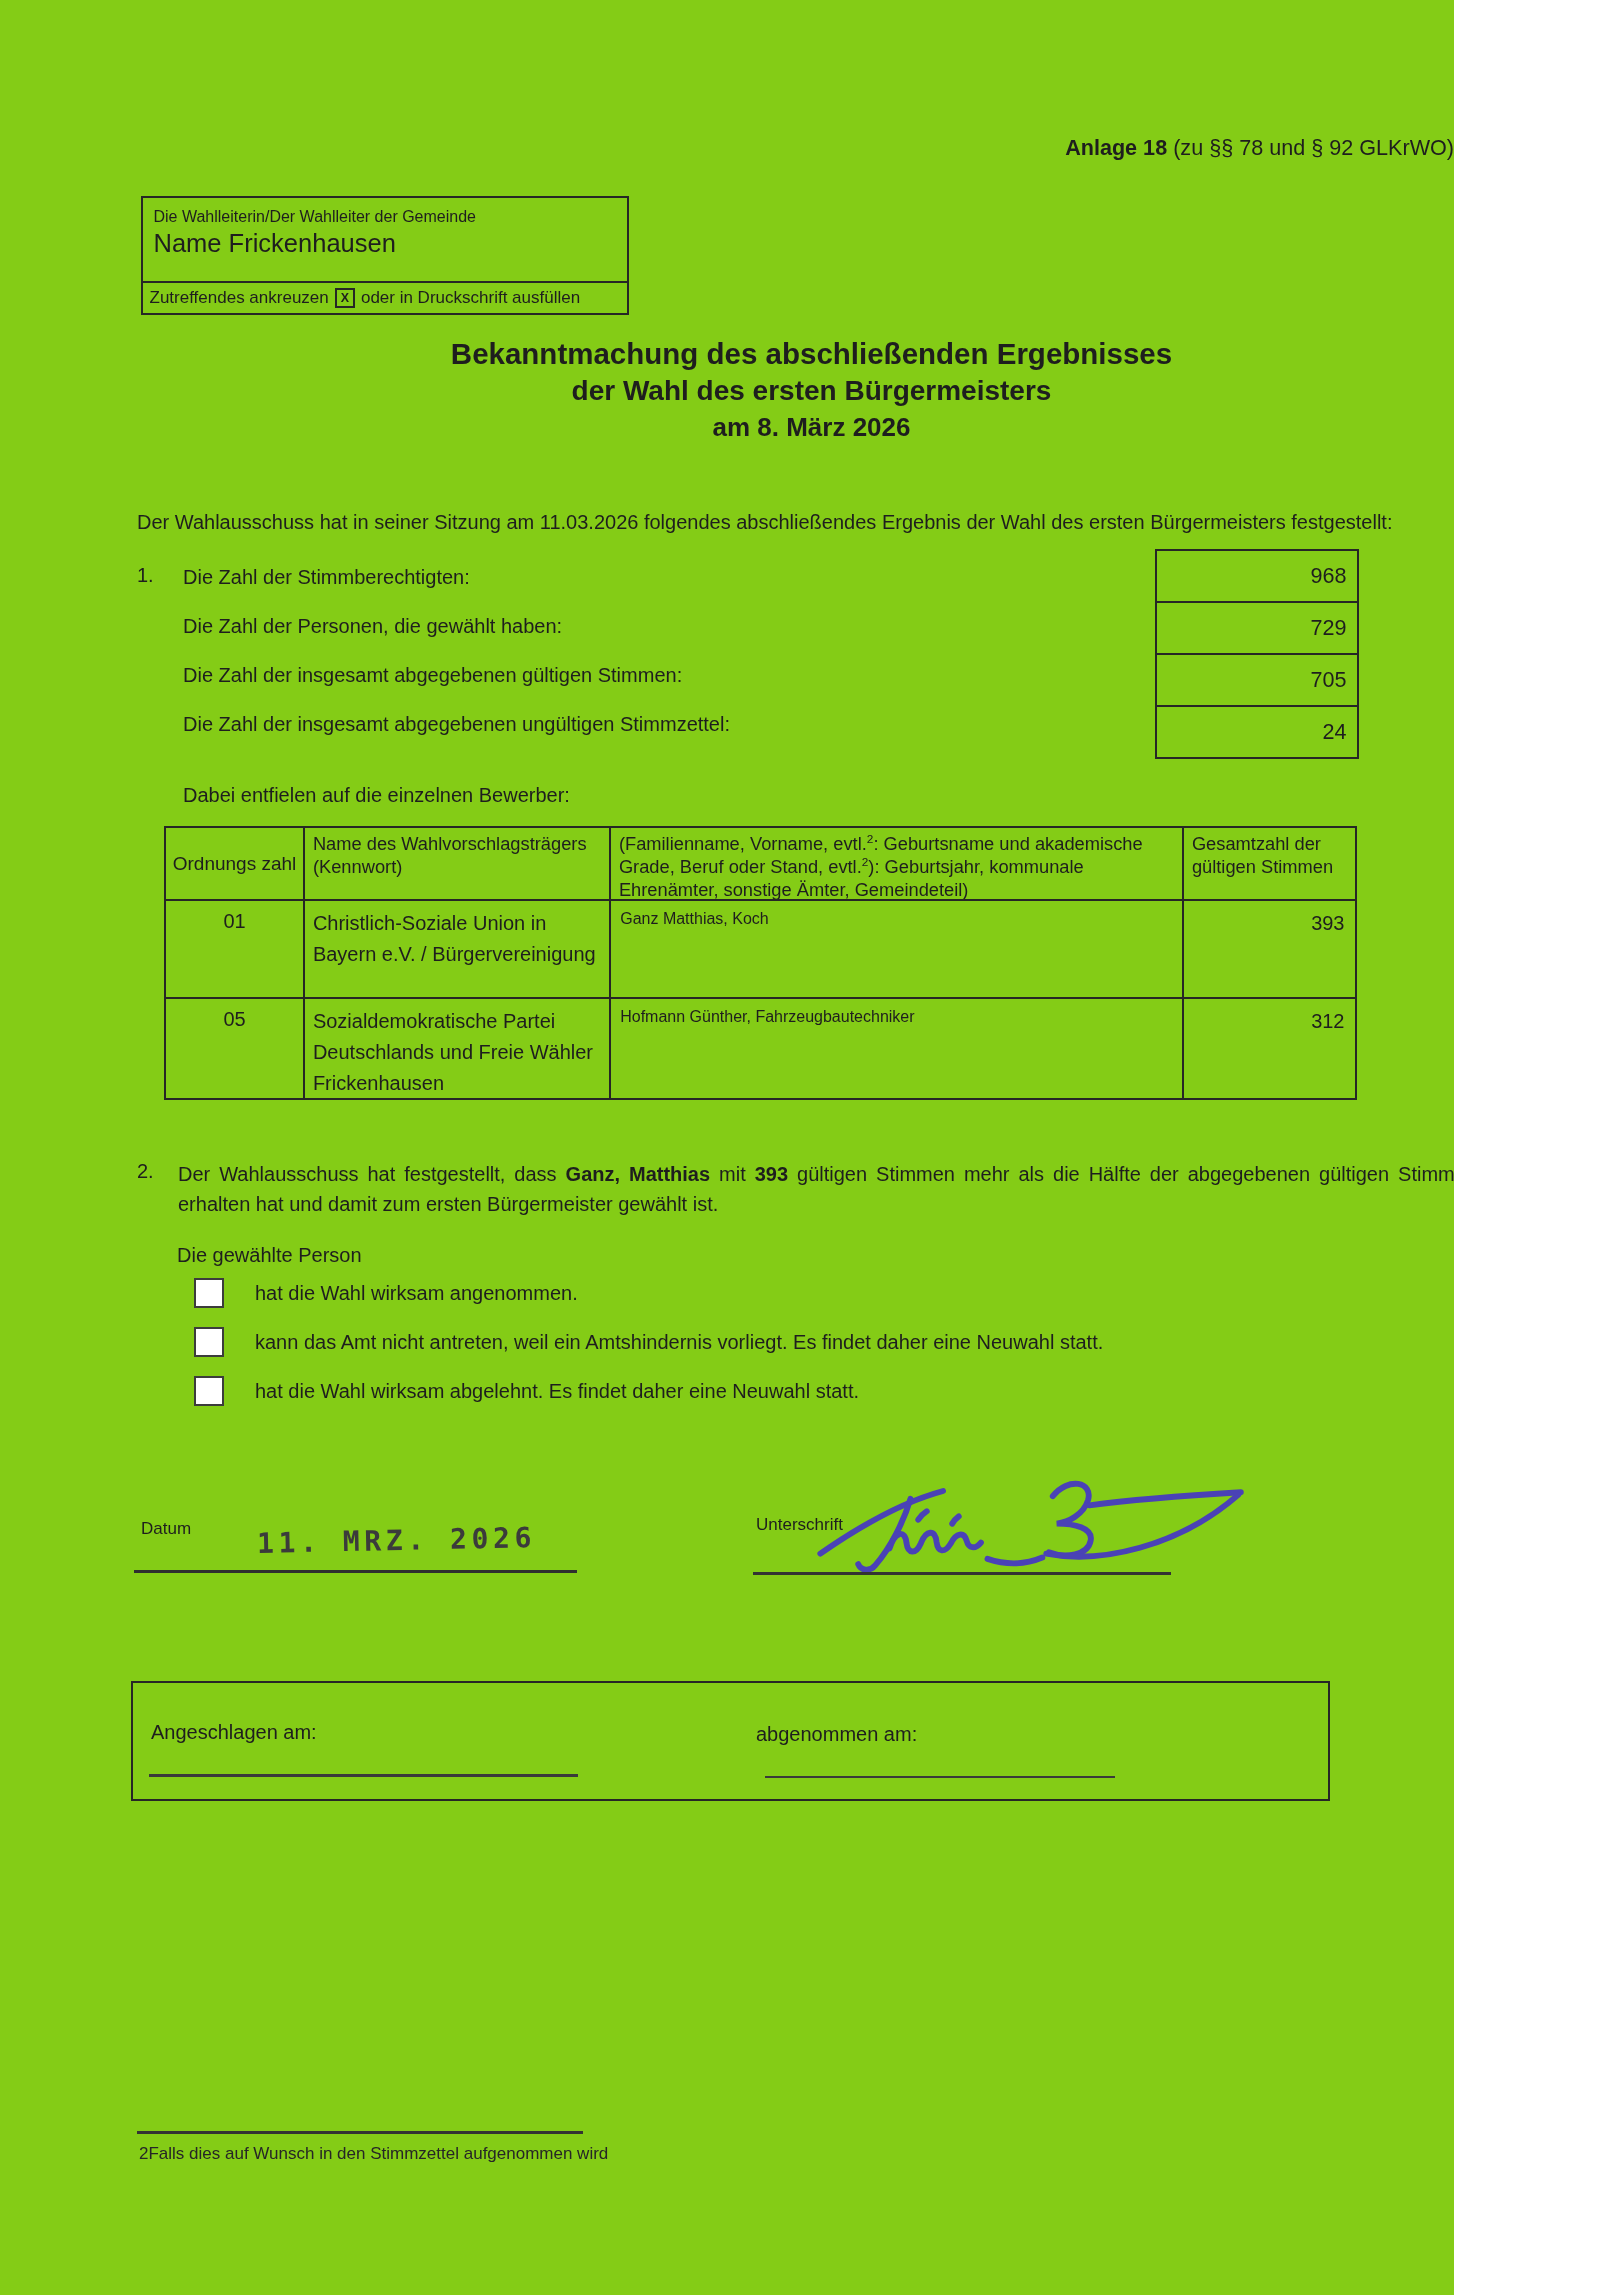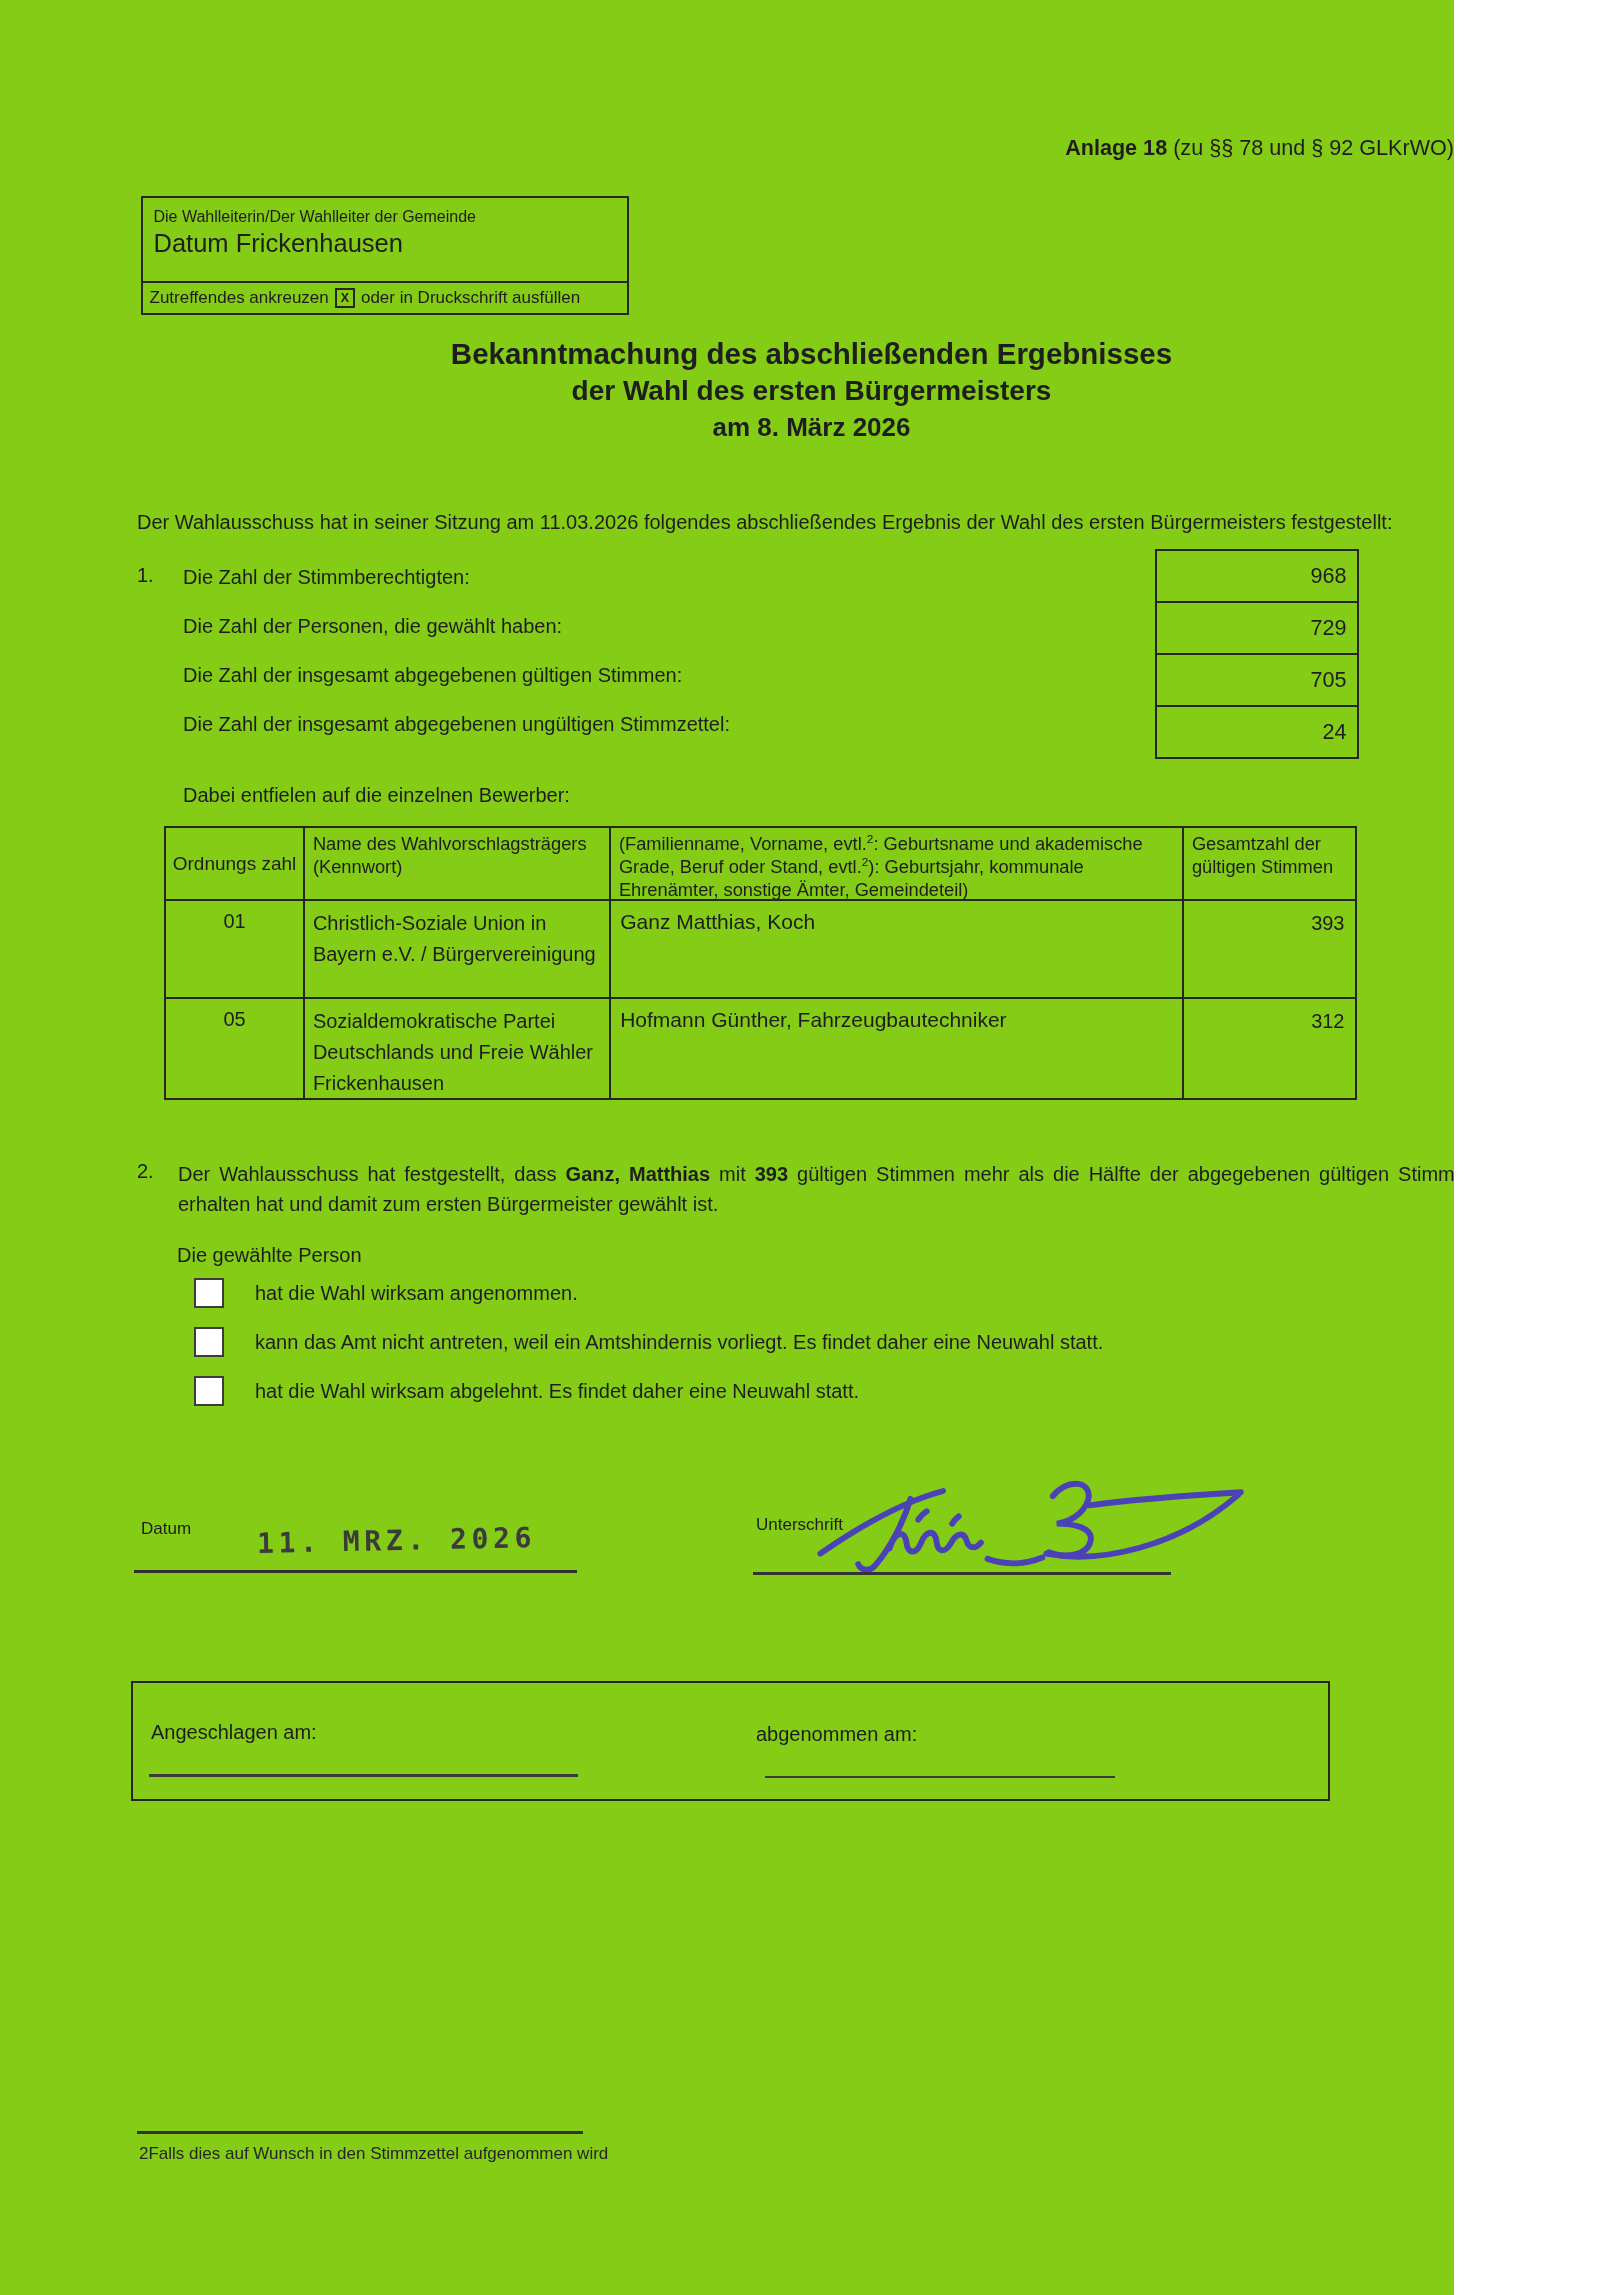--- a/index.html
+++ b/index.html
@@ -37,21 +37,21 @@
 
   .btable{position:absolute;left:164px;top:826px;border:2px solid #262626;display:grid;
           grid-template-columns:139px 306px 573px 171px;grid-template-rows:73px 98px 99px;box-sizing:content-box;}
   .bt-cell{border-right:2px solid #262626;border-bottom:2px solid #262626;box-sizing:border-box;overflow:hidden;}
   .bt-cell.last-col{border-right:none;}
   .bt-cell.last-row{border-bottom:none;}
   .bt-h{font-size:18.3px;line-height:23px;padding:3.9px 7.9px;}
   .bt-h-ord{display:flex;align-items:center;justify-content:center;text-align:center;padding:2px;font-size:19px;line-height:23.6px;}
   .bt-ord{text-align:center;font-size:20px;padding-top:9.2px;}
   .bt-party{font-size:20px;line-height:31px;padding:6.5px 7.9px;}
-  .bt-cand{font-size:21px;padding:9.2px 9.2px;}
+  .bt-cand{font-size:16px;padding:9.2px 9.2px;}
   .bt-votes{text-align:right;font-size:20px;padding:10.5px 10.5px 0 0;}
   sup{font-size:11.8px;vertical-align:super;line-height:0;}
 
   .s2-num{position:absolute;left:137px;top:1160px;font-size:20px;}
   .s2-text{position:absolute;left:178px;top:1160px;width:1299px;font-size:20px;line-height:29.5px;text-align:justify;}
   .s2-text .b{font-weight:bold;}
 
   .chosen-heading{position:absolute;left:177px;top:1244px;font-size:20px;}
   .opt-box{position:absolute;left:194px;width:26px;height:26px;border:2px solid #3c3c3c;background:#fff;}
   #ob0{top:1278px}#ob1{top:1327px}#ob2{top:1376px}
@@ -78,21 +78,21 @@
 </head>
 <body>
 
 <div class="page">
 
   <div class="anlage"><span class="b">Anlage 18</span><span> (zu §§ 78 und § 92 GLKrWO)</span></div>
 
   <div class="issuer-box">
     <div class="issuer-main">
       <div class="issuer-line1">Die Wahlleiterin/Der Wahlleiter der Gemeinde</div>
-      <div class="issuer-line2">Datum Frickenhausen</div>
+      <div class="issuer-line2">Name Frickenhausen</div>
     </div>
     <div class="issuer-note">
       <span>Zutreffendes ankreuzen</span>
       <span class="mini-checkbox">X</span>
       <span>oder in Druckschrift ausfüllen</span>
     </div>
   </div>
 
   <div class="title">
     <div class="title-l1">Bekanntmachung des abschließenden Ergebnisses</div>

